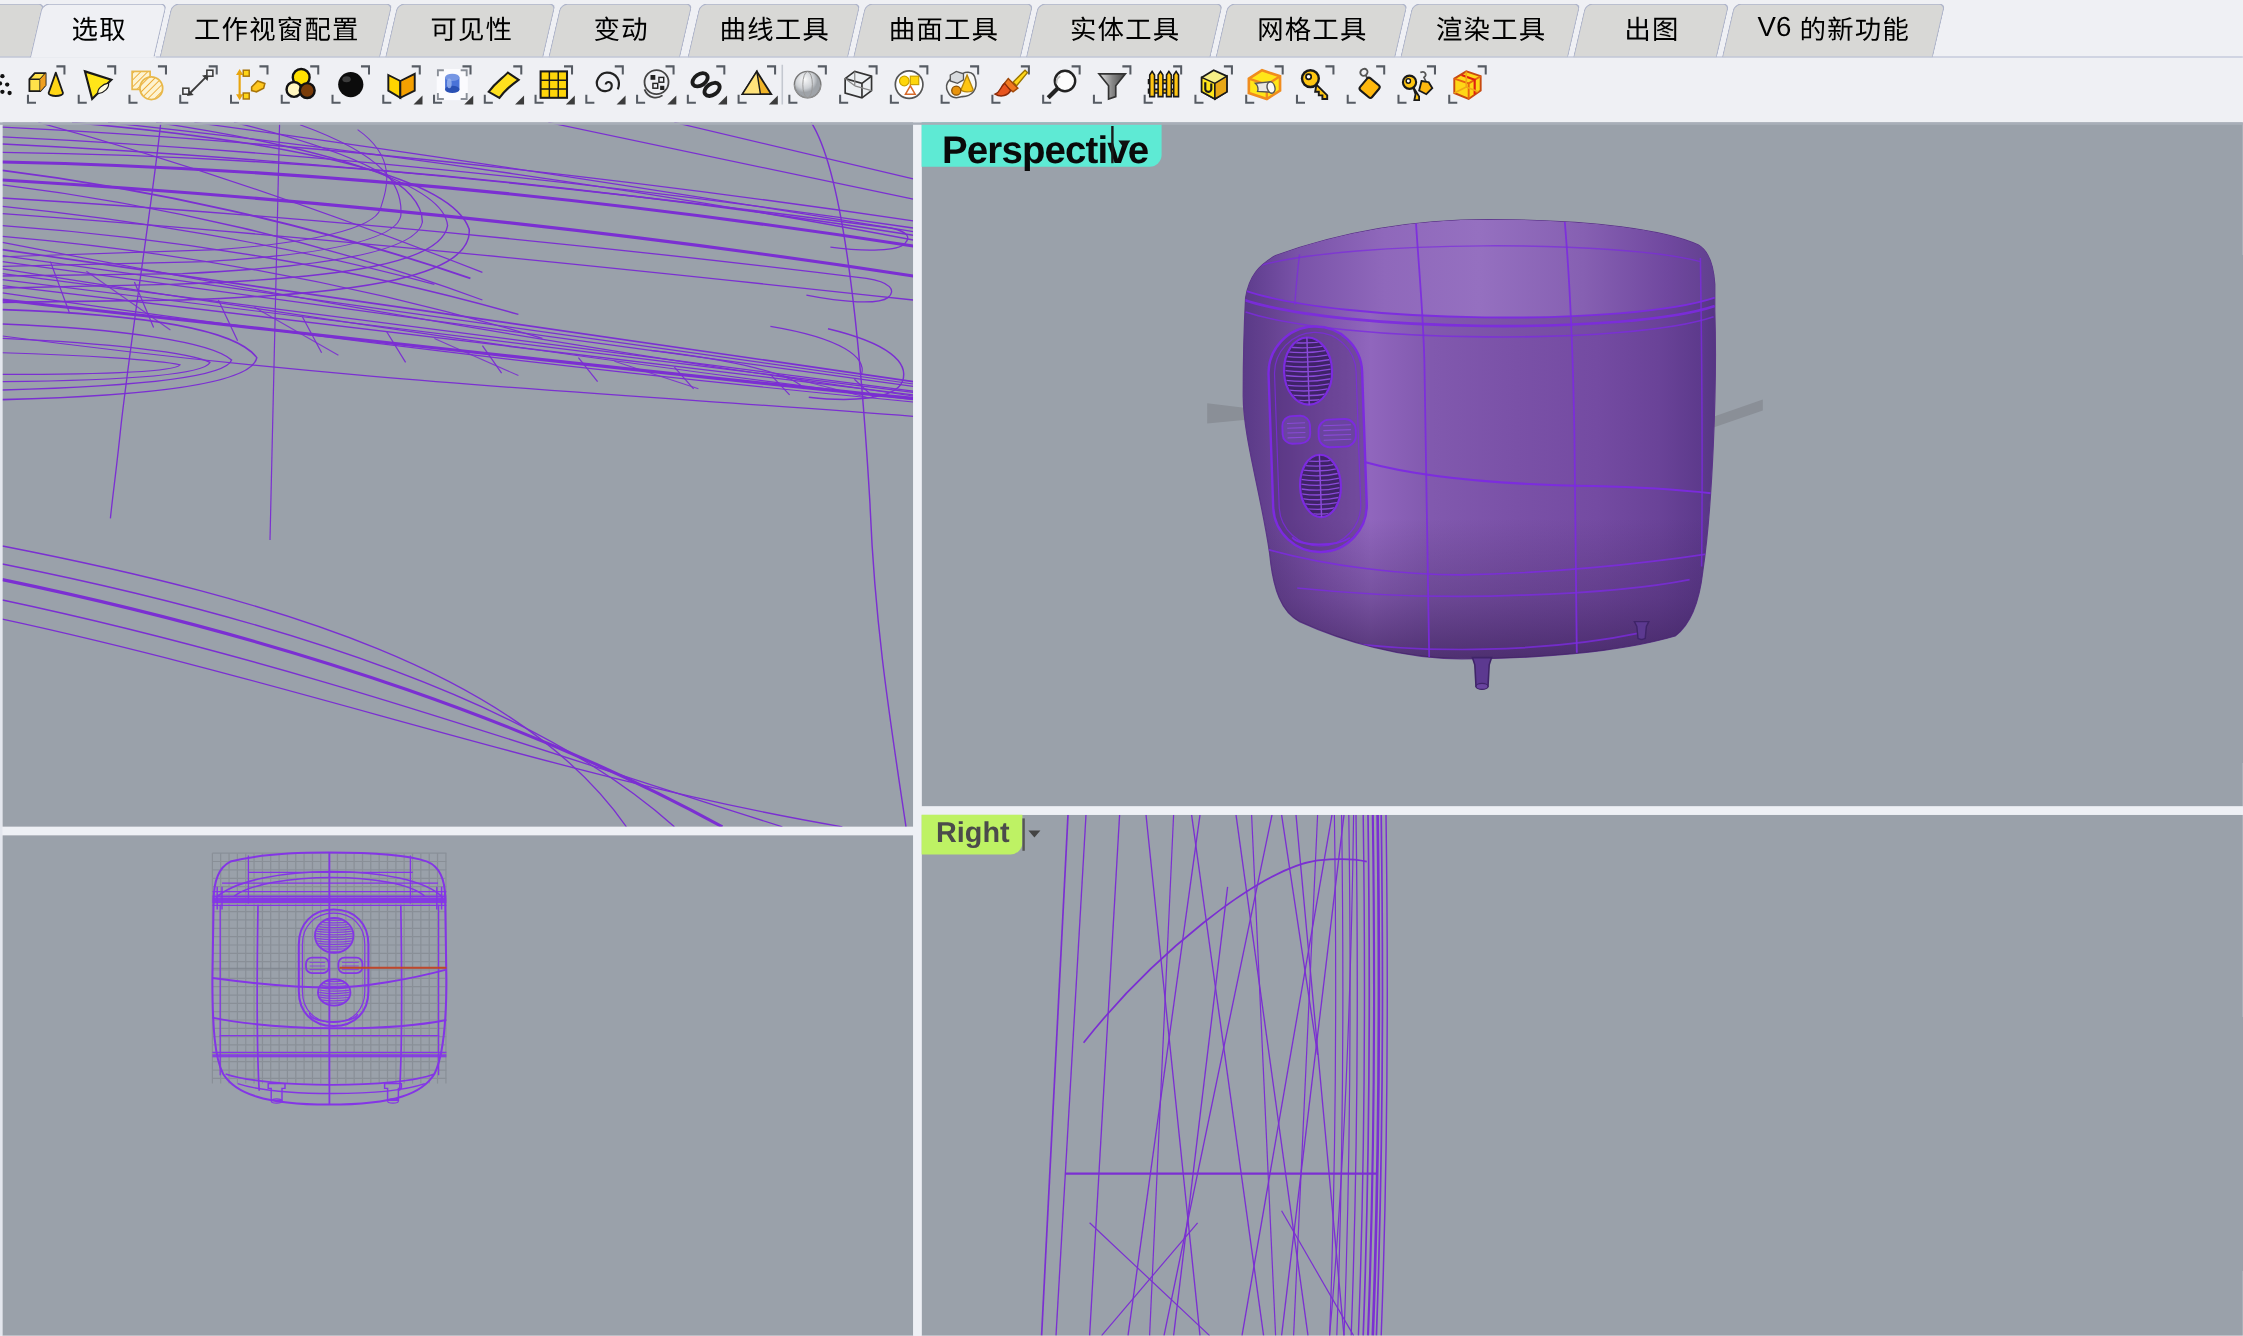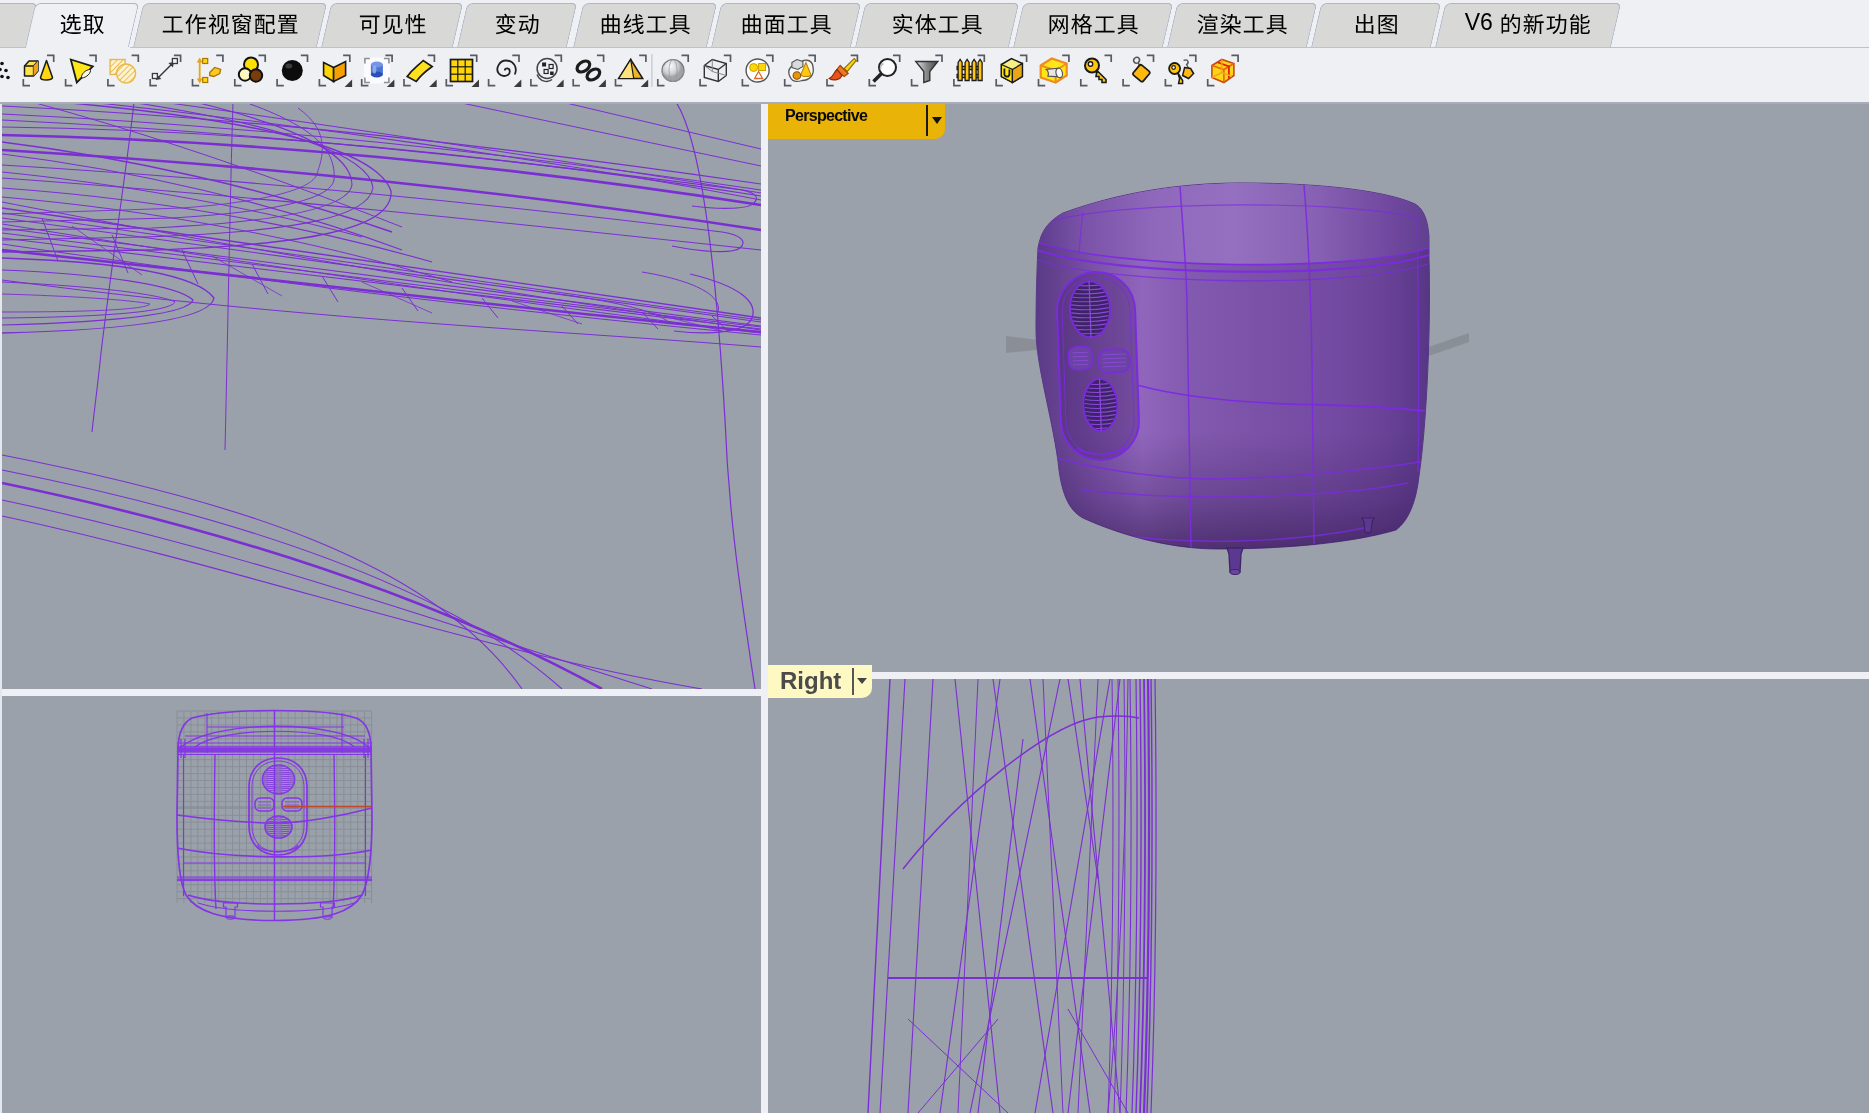--- a/index.html
+++ b/index.html
@@ -14,25 +14,25 @@
 #vpTL{left:2px;top:102px;width:759px;height:587px}
 #vpTR{left:768px;top:102px;width:1101px;height:570px}
 #vpBL{left:2px;top:696px;width:759px;height:417px}
 #vpBR{left:768px;top:679px;width:1101px;height:434px}
 #vptopline{position:absolute;left:0;top:102px;width:1869px;height:1.5px;background:#a8aeb8;z-index:2}
 #splitv{position:absolute;left:761px;top:102px;width:7px;height:1011px;background:#eef0f5}
 #splith1{position:absolute;left:0;top:689px;width:761px;height:7px;background:#eef0f5}
 #splith2{position:absolute;left:768px;top:672px;width:1101px;height:7px;background:#eef0f5}
 #edgeL{position:absolute;left:0;top:102px;width:2px;height:1011px;background:#e4e7ee}
 .vplabel{position:absolute;font-weight:bold;white-space:nowrap}
-#lblPersp{left:768px;top:102px;width:177px;height:37px;background:#eab308;border-radius:0 0 10px 0;color:#0a0a0a;font-size:16px}
+#lblPersp{left:768px;top:102px;width:200px;height:37px;background:#5eead4;border-radius:0 0 10px 0;color:#0a0a0a;font-size:32px}
 #lblPersp span{position:absolute;left:17px;top:5px;letter-spacing:-0.7px}
 #lblPersp i{position:absolute;left:158px;top:3px;width:1.5px;height:31px;background:#1a1a1a}
 #lblPersp b{position:absolute;left:164px;top:15px;width:0;height:0;border-left:5.5px solid transparent;border-right:5.5px solid transparent;border-top:7px solid #111}
-#lblRight{left:768px;top:665px;width:104px;height:33px;background:#fef9c3;border-radius:0 0 10px 0;color:#4b4b4b;font-size:24px}
+#lblRight{left:768px;top:679px;width:84px;height:33px;background:#bef264;border-radius:0 0 10px 0;color:#4b4b4b;font-size:24px}
 #lblRight span{position:absolute;left:12px;top:2px}
 #lblRight i{position:absolute;left:84px;top:3px;width:1.5px;height:27px;background:#555}
 #lblRight b{position:absolute;left:89px;top:13px;width:0;height:0;border-left:5px solid transparent;border-right:5px solid transparent;border-top:6.5px solid #444}
 </style></head>
 <body>
 <div id="tabbar">
 <svg width="0" height="0" style="position:absolute">
       <defs>
         <path id="c4f53" d="M251 836C201 685 119 535 30 437C45 420 67 380 74 363C104 397 133 436 160 479V-78H232V605C266 673 296 745 321 816ZM416 175V106H581V-74H654V106H815V175H654V521C716 347 812 179 916 84C930 104 955 130 973 143C865 230 761 398 702 566H954V638H654V837H581V638H298V566H536C474 396 369 226 259 138C276 125 301 99 313 81C419 177 517 342 581 518V175Z"></path>
         <path id="c4f5c" d="M526 828C476 681 395 536 305 442C322 430 351 404 363 391C414 447 463 520 506 601H575V-79H651V164H952V235H651V387H939V456H651V601H962V673H542C563 717 582 763 598 809ZM285 836C229 684 135 534 36 437C50 420 72 379 80 362C114 397 147 437 179 481V-78H254V599C293 667 329 741 357 814Z"></path>

